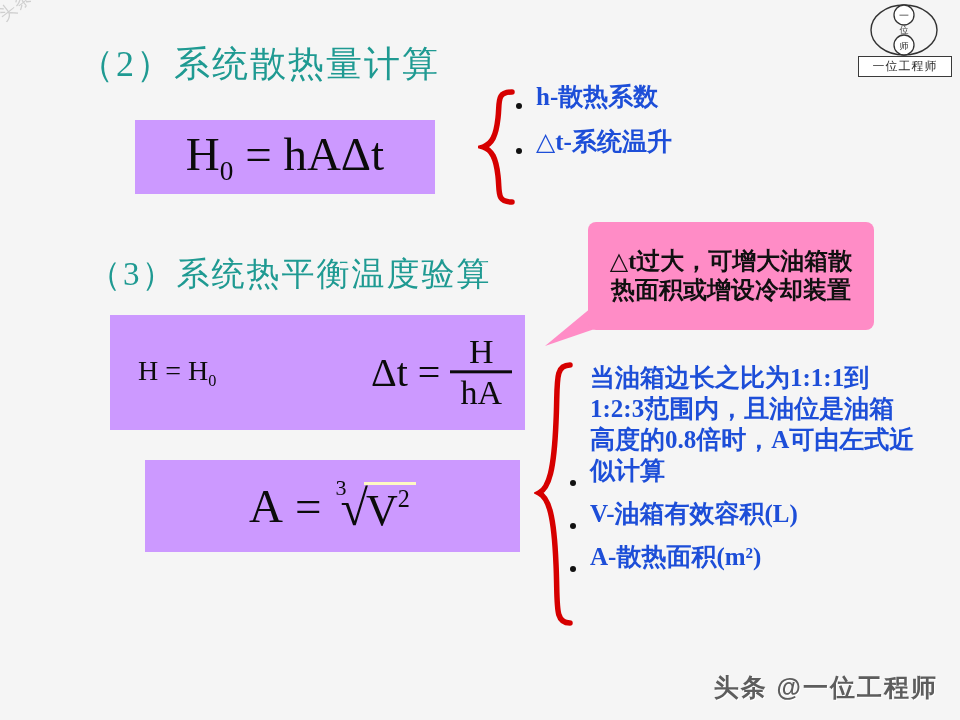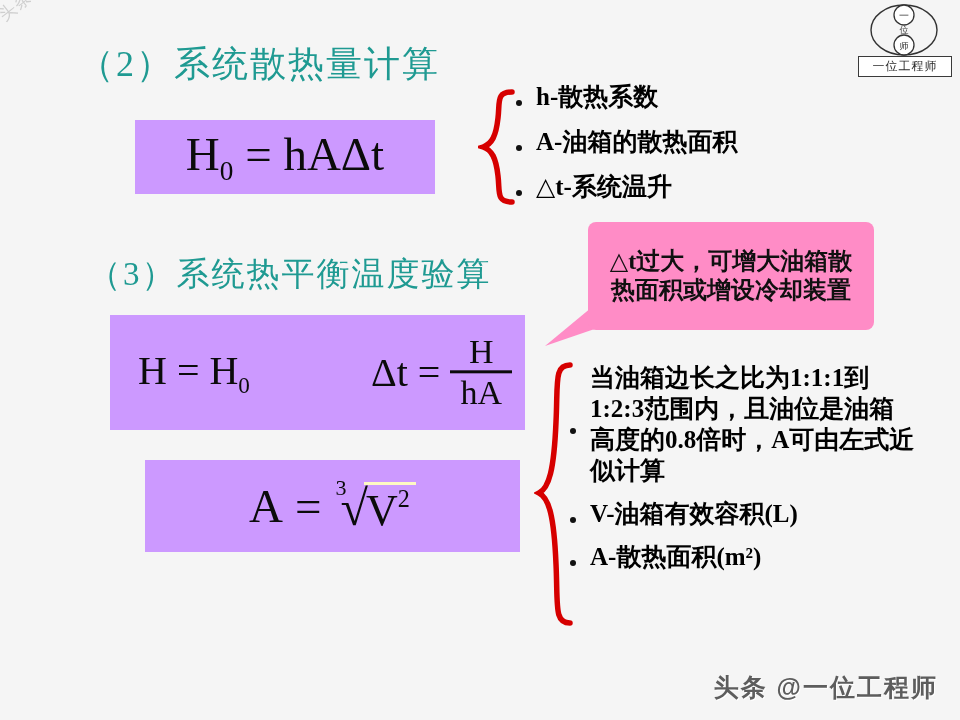--- a/index.html
+++ b/index.html
@@ -58,42 +58,42 @@
   }
   #formula-box-1{left:135px;top:120px;width:300px;height:74px;
     justify-content:center;font-size:47px;}
   #formula-box-2{left:110px;top:315px;width:415px;height:115px;}
   #formula-box-3{left:145px;top:460px;width:375px;height:92px;
     justify-content:center;font-size:47px;}
 
   .sub{font-size:.58em;vertical-align:-0.35em;}
   .sup{font-size:.55em;vertical-align:0.75em;}
 
-  .f2-left{position:absolute;left:28px;top:50%;transform:translateY(-50%);font-size:40px;}
+  .f2-left{position:absolute;left:28px;top:50%;transform:translateY(-50%);font-size:28px;}
   .f2-right{position:absolute;left:261px;top:50%;transform:translateY(-50%);
             display:flex;align-items:center;font-size:40px;text-align:right;}
   .frac{display:inline-flex;flex-direction:column;align-items:center;
         margin-left:10px;line-height:1.05;}
   .frac .num-part{font-size:34px;padding:0 10px 1px;}
   .frac .bar{width:100%;height:3px;background:#0b0b0b;}
   .frac .den-part{font-size:34px;padding:2px 10px 0;}
 
   
   .radical{display:inline-flex;align-items:flex-start;margin-left:2px;}
   .radical .index{font-size:22px;line-height:1;margin-top:2px;margin-right:-6px;}
   .radical .rad-body{position:relative;display:inline-block;padding-top:7px;}
   .radical .rad-glyph{font-size:50px;line-height:.82;}
   .radical .radicand{position:relative;top:0;font-size:44px;padding:0 6px 0 2px;
                      border-top:3px solid #fef9c3;display:inline-block;margin-left:-4px;}
 
   
   .blist{position:absolute;}
-  .bitem{display:flex;align-items:center;
-    font-family:"Liberation Serif","DejaVu Serif",serif;
-    font-weight:bold;color:#000000;}
+  .bitem{display:flex;align-items:flex-end;
+    font-family:"Liberation Serif","DejaVu Serif",serif;
+    font-weight:bold;color:#1d4ed8;}
   .bullet{
     width:6px;height:6px;border-radius:50%;background:#111;
     flex:none;margin-right:14px;
   }
   #bullets-top{left:516px;top:84px;}
   #bullets-top .bitem{font-size:25px;line-height:1.0;margin-bottom:20px;}
   #bullets-top .bullet{margin-top:12px;}
 
   #bullets-bottom{left:570px;top:362px;width:380px;}
   #bullets-bottom .bitem{font-size:25px;line-height:1.24;margin-bottom:12px;}
@@ -154,24 +154,20 @@
     <path d="M34 4 C 18 4, 22 14, 20 30 C 18 48, 14 56, 5 59 C 14 62, 18 70, 20 88 C 22 104, 18 114, 34 114" fill="none" stroke="#d60000" stroke-width="5.5" stroke-linecap="round"></path>
   </svg>
 
   <div class="blist" id="bullets-top">
     <div class="bitem">
       <span class="bullet"></span>
       <span class="btext">h-散热系数</span>
     </div>
     <div class="bitem">
       <span class="bullet"></span>
-      <span class="btext">A-油箱的散热面积</span>
-    </div>
-    <div class="bitem">
-      <span class="bullet"></span>
       <span class="btext">△t-系统温升</span>
     </div>
   </div>
 
   <div class="heading" id="heading-3">
     <span class="num">（3）</span><span>系统热平衡温度验算</span>
   </div>
 
   <svg id="callout-tail" viewBox="0 0 70 60">
     <polygon points="70,0 70,34 0,58" fill="#ff8cc6"></polygon>

